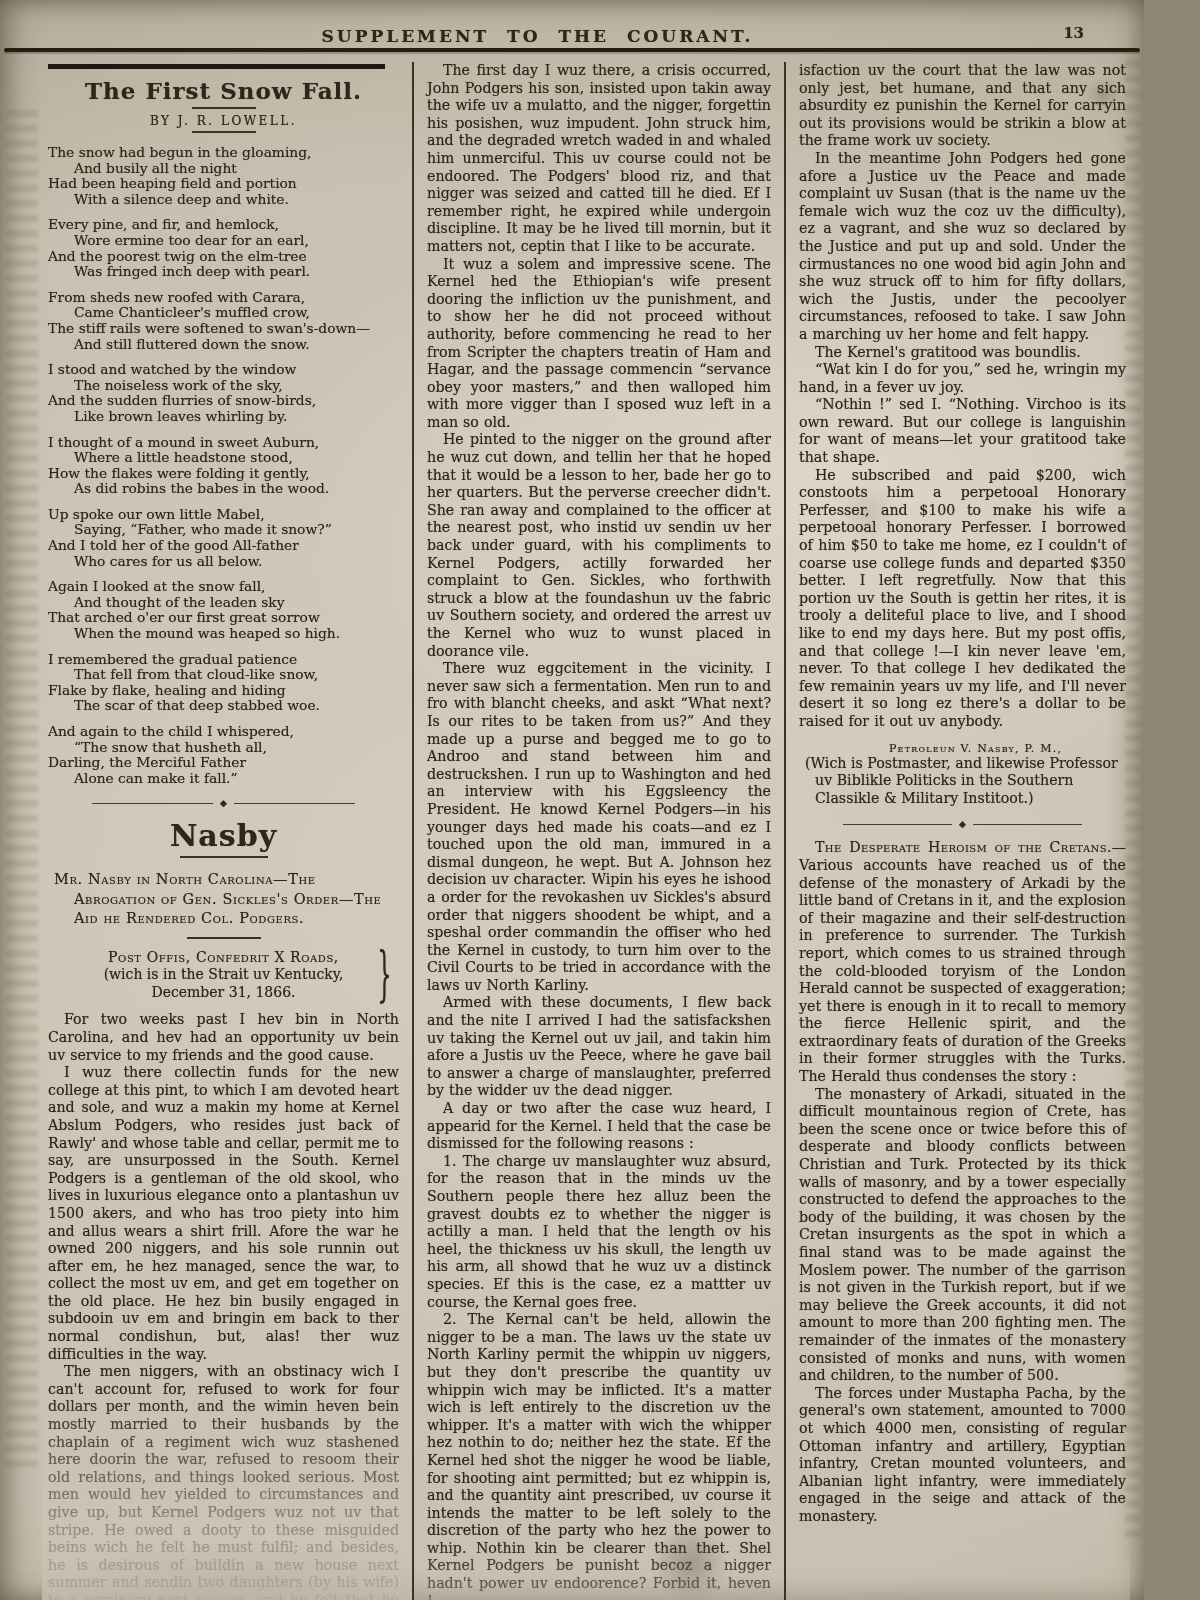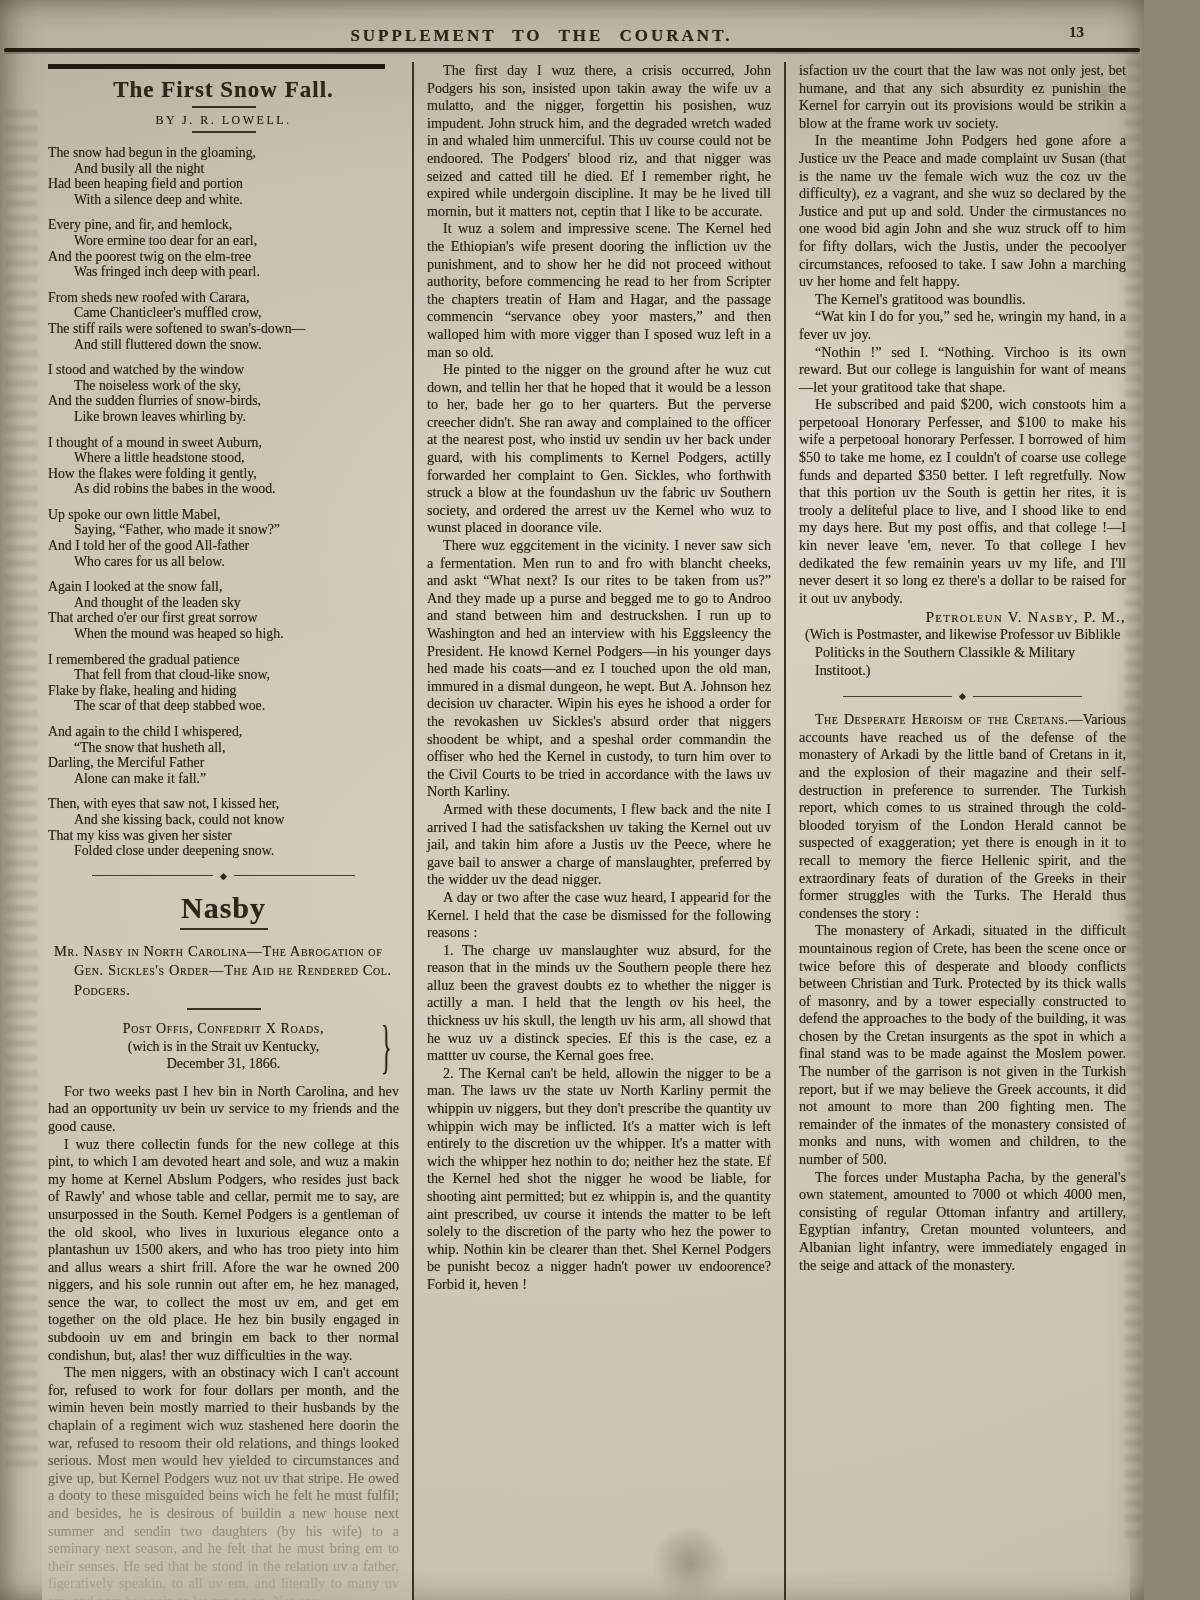--- a/index.html
+++ b/index.html
@@ -13,21 +13,20 @@
     color:#2e2619;
     background:
       radial-gradient(ellipse 900px 500px at 72% 30%, rgba(236,231,219,0.50), transparent 62%),
       radial-gradient(ellipse 1500px 1000px at 50% 55%, #d5cebf, #c8c1b1 72%, #b2aa98 100%);
     box-shadow:
       inset 22px 0 30px -12px rgba(80,70,52,0.50),
       inset -18px 0 26px -10px rgba(80,70,52,0.45),
       inset 0 16px 26px -12px rgba(80,70,52,0.40),
       inset 0 -14px 24px -10px rgba(70,60,45,0.35);
     text-shadow:0 0 0.7px rgba(46,38,25,0.55);
-    font-family:Liberation Serif, serif;
   }
   .page::before {
     content:""; position:absolute; inset:0; pointer-events:none;
     background:
       radial-gradient(circle 55px at 690px 1565px, rgba(55,44,28,0.35), transparent 70%),
       radial-gradient(circle 26px at 1103px 95px, rgba(95,74,44,0.28), transparent 70%),
       radial-gradient(circle 42px at 868px 512px, rgba(110,95,70,0.16), transparent 70%),
       radial-gradient(ellipse 280px 70px at 240px 1588px, rgba(70,60,45,0.30), transparent 70%),
       radial-gradient(ellipse 120px 380px at 1192px 820px, rgba(60,50,36,0.30), transparent 75%);
   }
@@ -78,22 +77,22 @@
   .dateline-lines p:first-child { font-variant:small-caps; letter-spacing:0.6px; }
   .brace { position:absolute; right:-18px; top:50%; transform:translateY(-52%) scaleY(2.7);
     font-size:22px; color:#2e2619; }
 
   .body-text .para, .cretans .first {
     margin:0; text-align:justify; text-indent:16px;
     font-size:14.2px; line-height:17.6px; word-spacing:0.5px;
   }
   .no-first-indent .para:first-child { text-indent:0; }
 
-  .signature { text-align:right; padding-left:90px; font-variant:small-caps;
-    font-size:15px; letter-spacing:1.2px; margin-top:2px; }
+  .signature { text-align:left; padding-left:90px; font-variant:small-caps;
+    font-size:11px; letter-spacing:1.2px; margin-top:11px; }
   .postscript { font-size:14.2px; line-height:17.6px; padding-left:16px; text-indent:-10px; margin:0 0 2px; }
   .lead { font-variant:small-caps; letter-spacing:0.4px; }
 
   .fade { position:absolute; left:0; right:0; bottom:0; height:210px; pointer-events:none;
     background:linear-gradient(to bottom, rgba(205,198,184,0) 0%, rgba(205,198,184,0.68) 70%, rgba(198,190,175,0.85) 100%); }
   .fade-small { position:absolute; left:0; right:0; bottom:0; height:60px; pointer-events:none;
     background:linear-gradient(to bottom, rgba(205,198,184,0), rgba(203,195,180,0.45)); }
 </style>
 </head>
 <body>
@@ -163,26 +162,20 @@
             <div class="pline">I remembered the gradual patience</div>
             <div class="pline ind">That fell from that cloud-like snow,</div>
             <div class="pline">Flake by flake, healing and hiding</div>
             <div class="pline ind">The scar of that deep stabbed woe.</div>
           </div>
           <div class="stanza">
             <div class="pline">And again to the child I whispered,</div>
             <div class="pline ind">“The snow that husheth all,</div>
             <div class="pline">Darling, the Merciful Father</div>
             <div class="pline ind">Alone can make it fall.”</div>
-          </div>
-          <div class="stanza">
-            <div class="pline">Then, with eyes that saw not, I kissed her,</div>
-            <div class="pline ind">And she kissing back, could not know</div>
-            <div class="pline">That my kiss was given her sister</div>
-            <div class="pline ind">Folded close under deepening snow.</div>
           </div>
         </div>
 
       <div class="divider">
         <span class="dline"></span>
         <span class="dmark">◆</span>
         <span class="dline"></span>
       </div>
 
       <h1 class="nasby-title">Nasby</h1>

